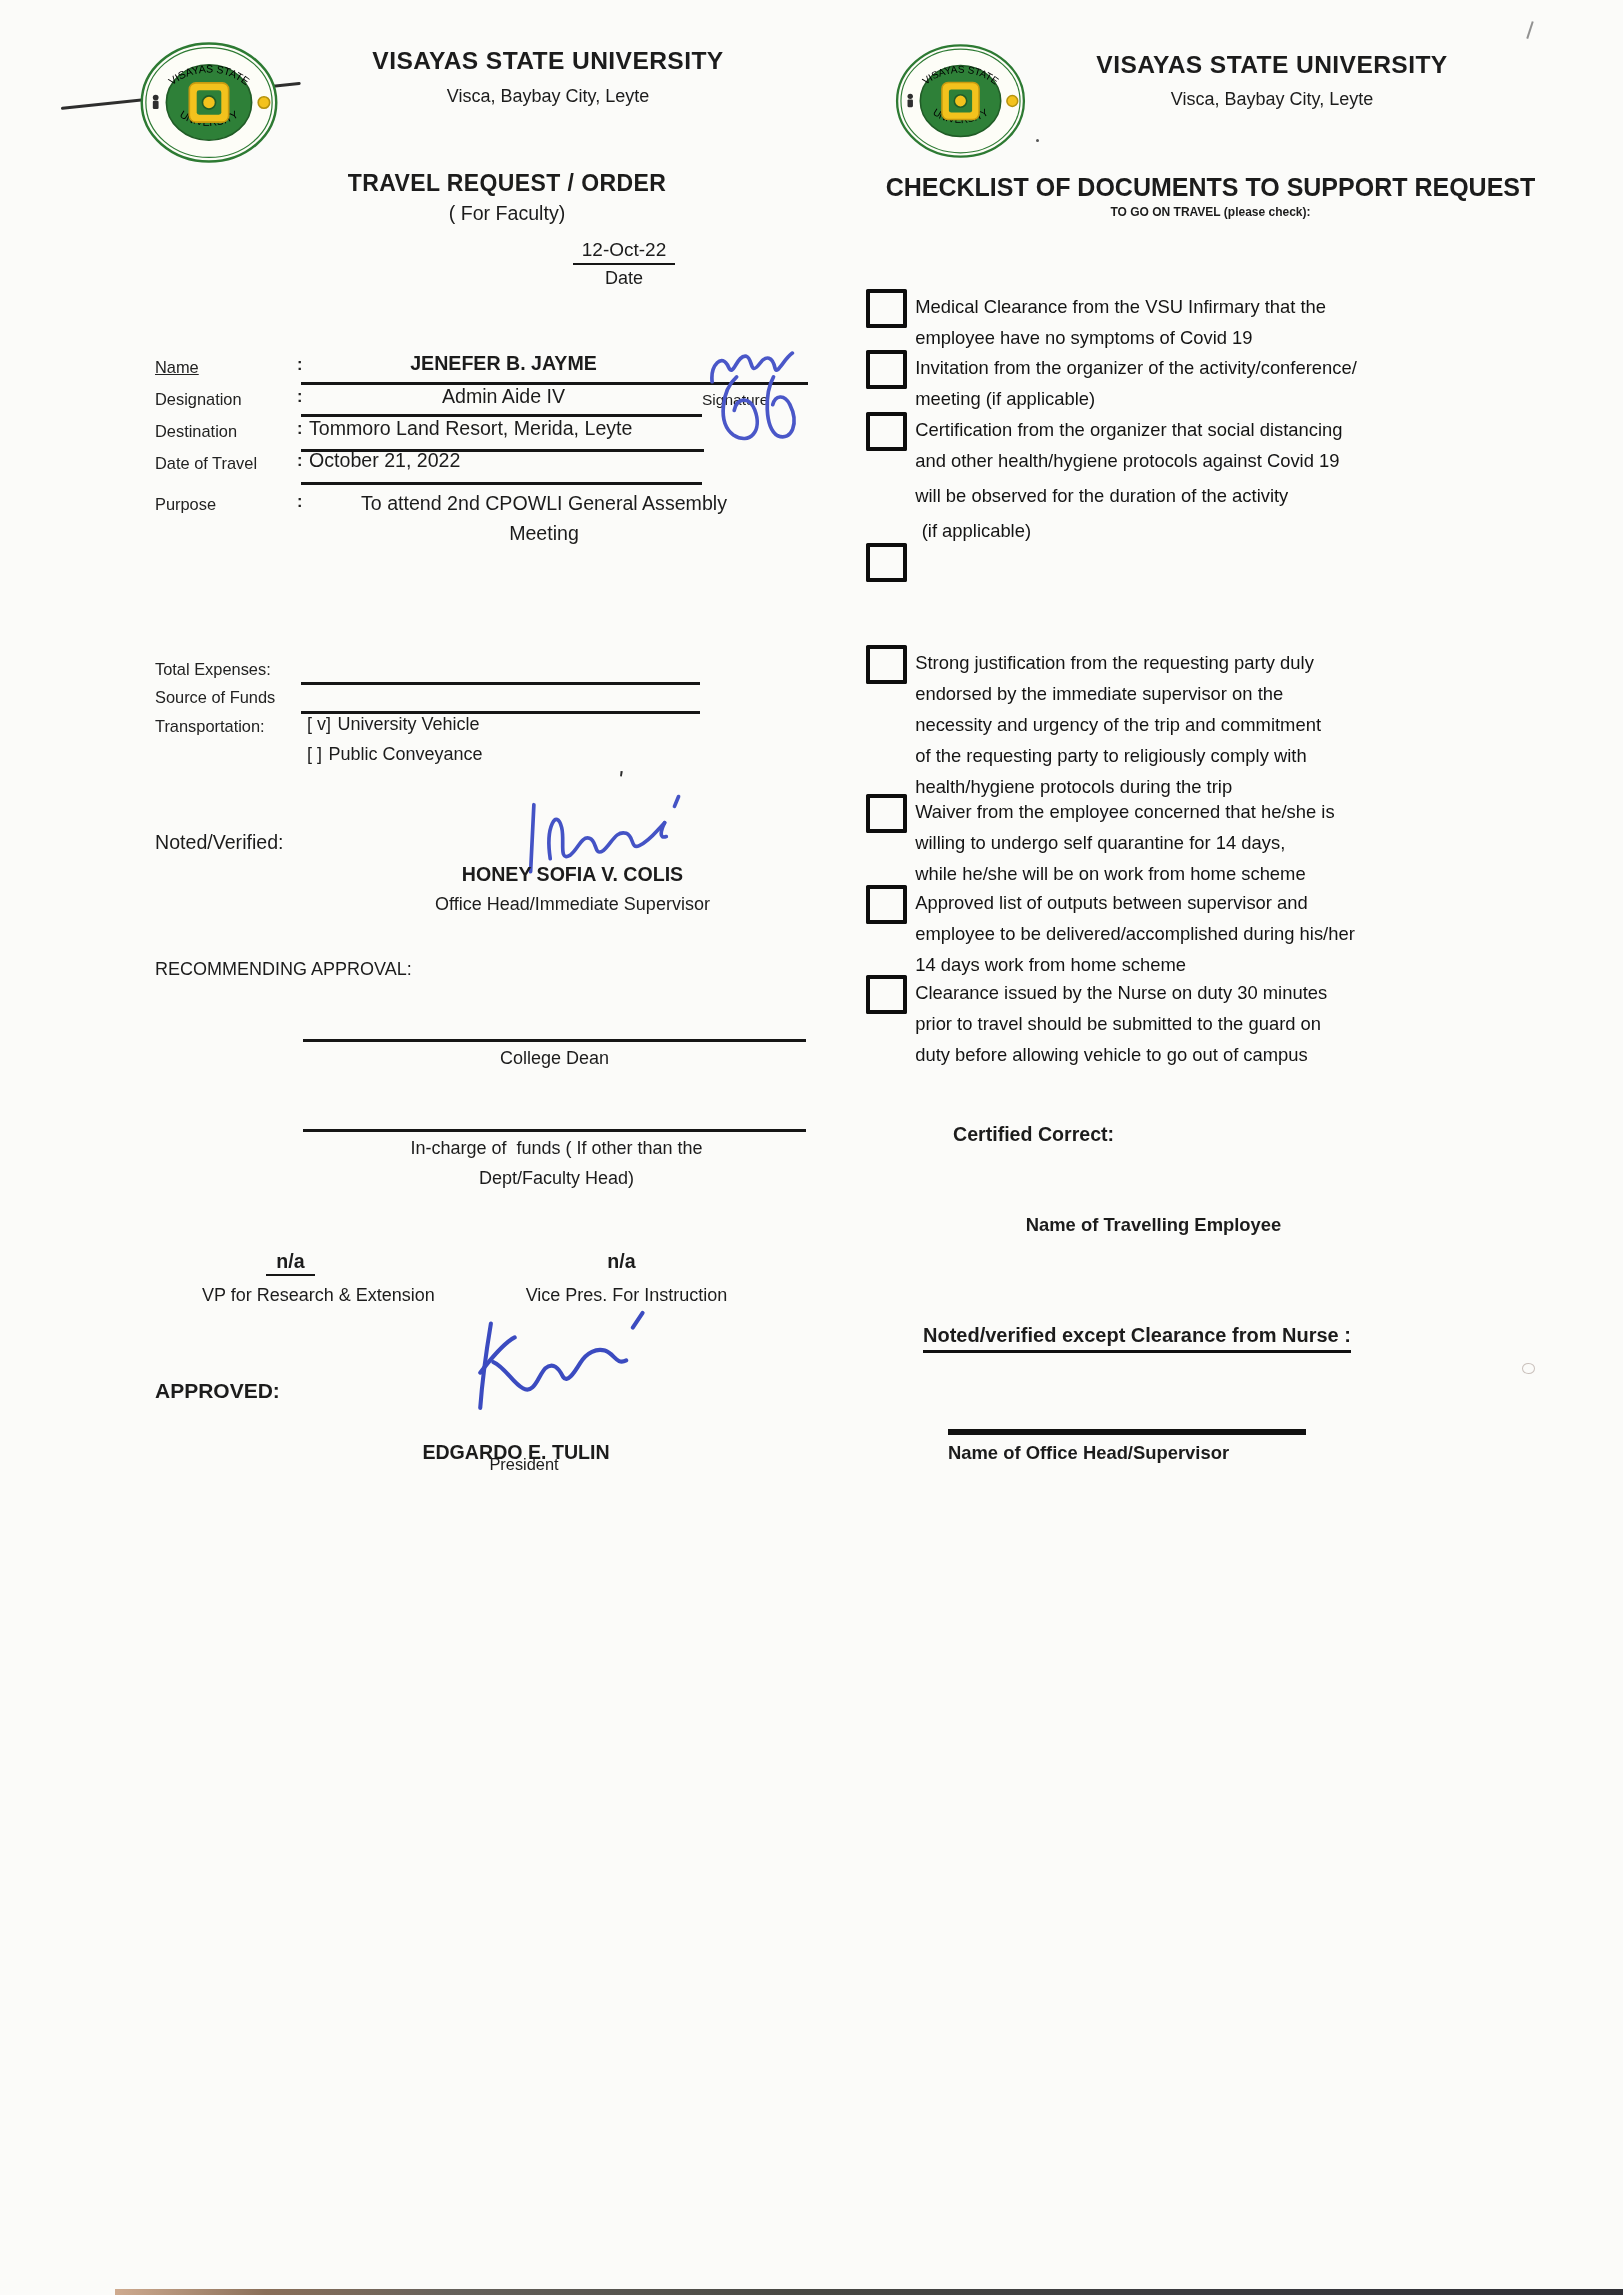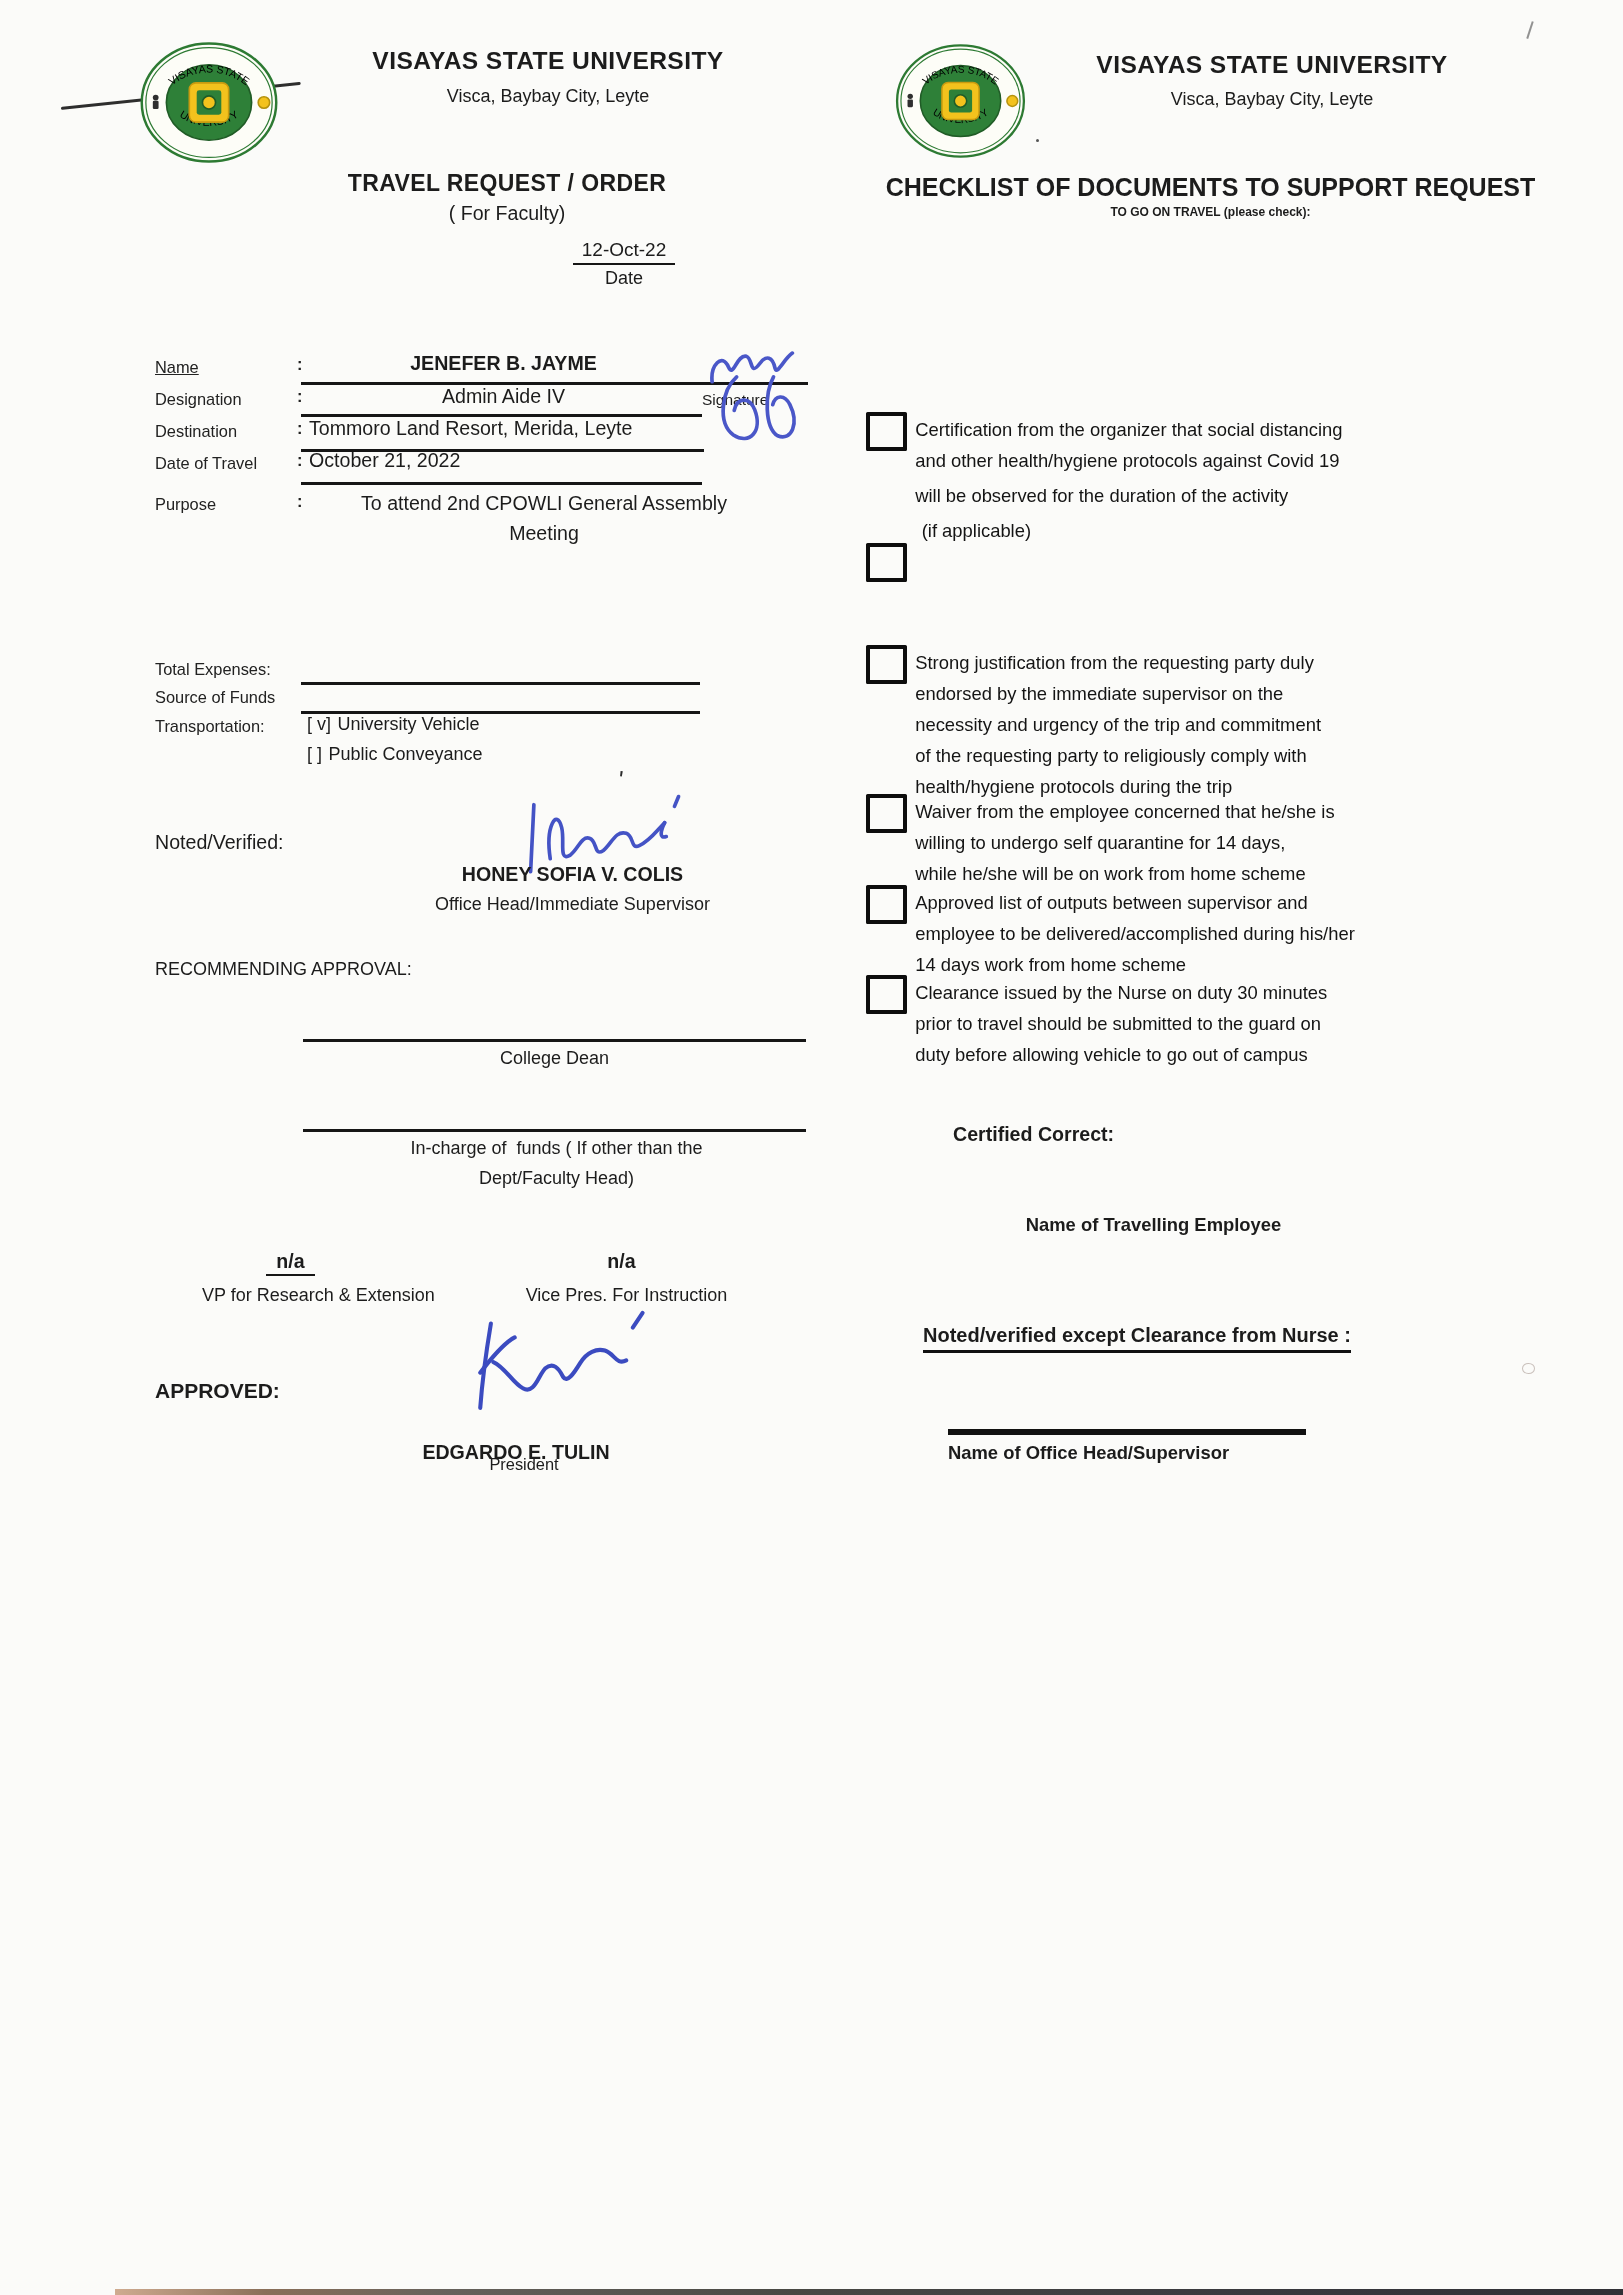--- a/index.html
+++ b/index.html
@@ -171,21 +171,35 @@
       <rect x="16.5" y="73" width="7" height="10" rx="1.5" fill="#2f2f2f"></rect>
     </svg>
   </div>
 
   <div class="abs t bold center" style="left:1039px;top:51px;width:466px;font-size:24.6px;letter-spacing:0.4px;">VISAYAS STATE UNIVERSITY</div>
   <div class="abs t center" style="left:1039px;top:89px;width:466px;font-size:18px;">Visca, Baybay City, Leyte</div>
 
   <div class="abs t bold center" style="left:867px;top:173px;width:687px;font-size:25px;">CHECKLIST OF DOCUMENTS TO SUPPORT REQUEST</div>
   <div class="abs t bold center" style="left:867px;top:205px;width:687px;font-size:12px;">TO GO ON TRAVEL (please check):</div>
 
-
+  <div class="ck-item" style="top:289px;">
+    <div class="ck-box"></div>
+    <div class="ck-lines">
+      <div class="ck-line t">Medical Clearance from the VSU Infirmary that the</div>
+      <div class="ck-line t">employee have no symptoms of Covid 19</div>
+    </div>
+  </div>
+
+  <div class="ck-item" style="top:350px;">
+    <div class="ck-box"></div>
+    <div class="ck-lines">
+      <div class="ck-line t">Invitation from the organizer of the activity/conference/</div>
+      <div class="ck-line t">meeting (if applicable)</div>
+    </div>
+  </div>
 
   <div class="ck-item" style="top:412px;">
     <div class="ck-box"></div>
     <div class="ck-lines">
       <div class="ck-line t">Certification from the organizer that social distancing</div>
       <div class="ck-line t">and other health/hygiene protocols against Covid 19</div>
       <div class="ck-line t g">will be observed for the duration of the activity</div>
       <div class="ck-line t g" style="padding-left:6.5px;">(if applicable)</div>
     </div>
   </div>

